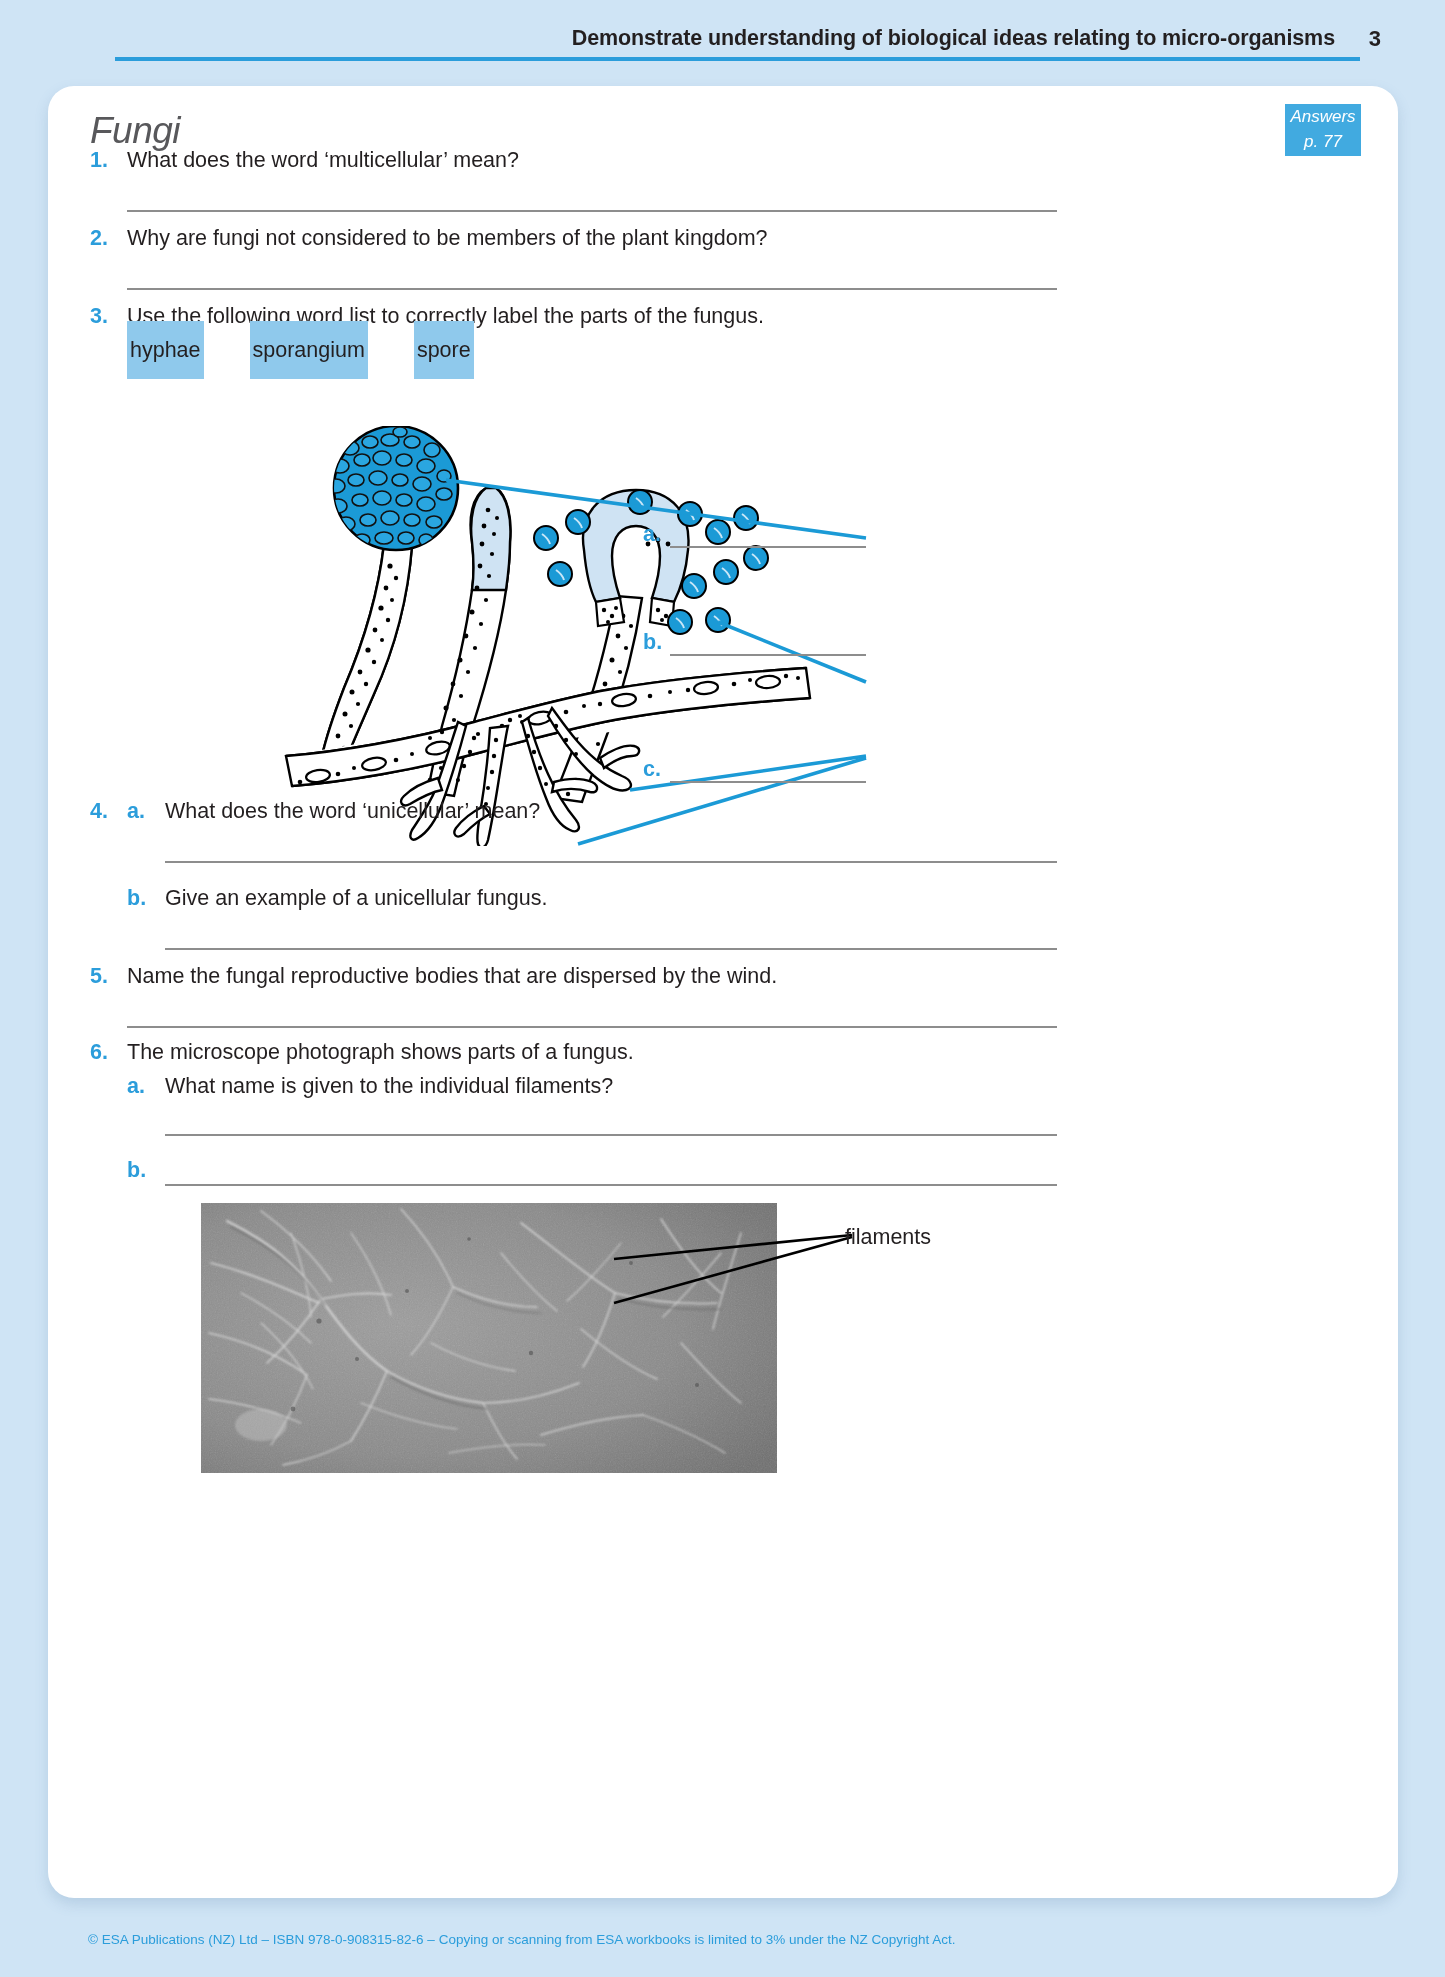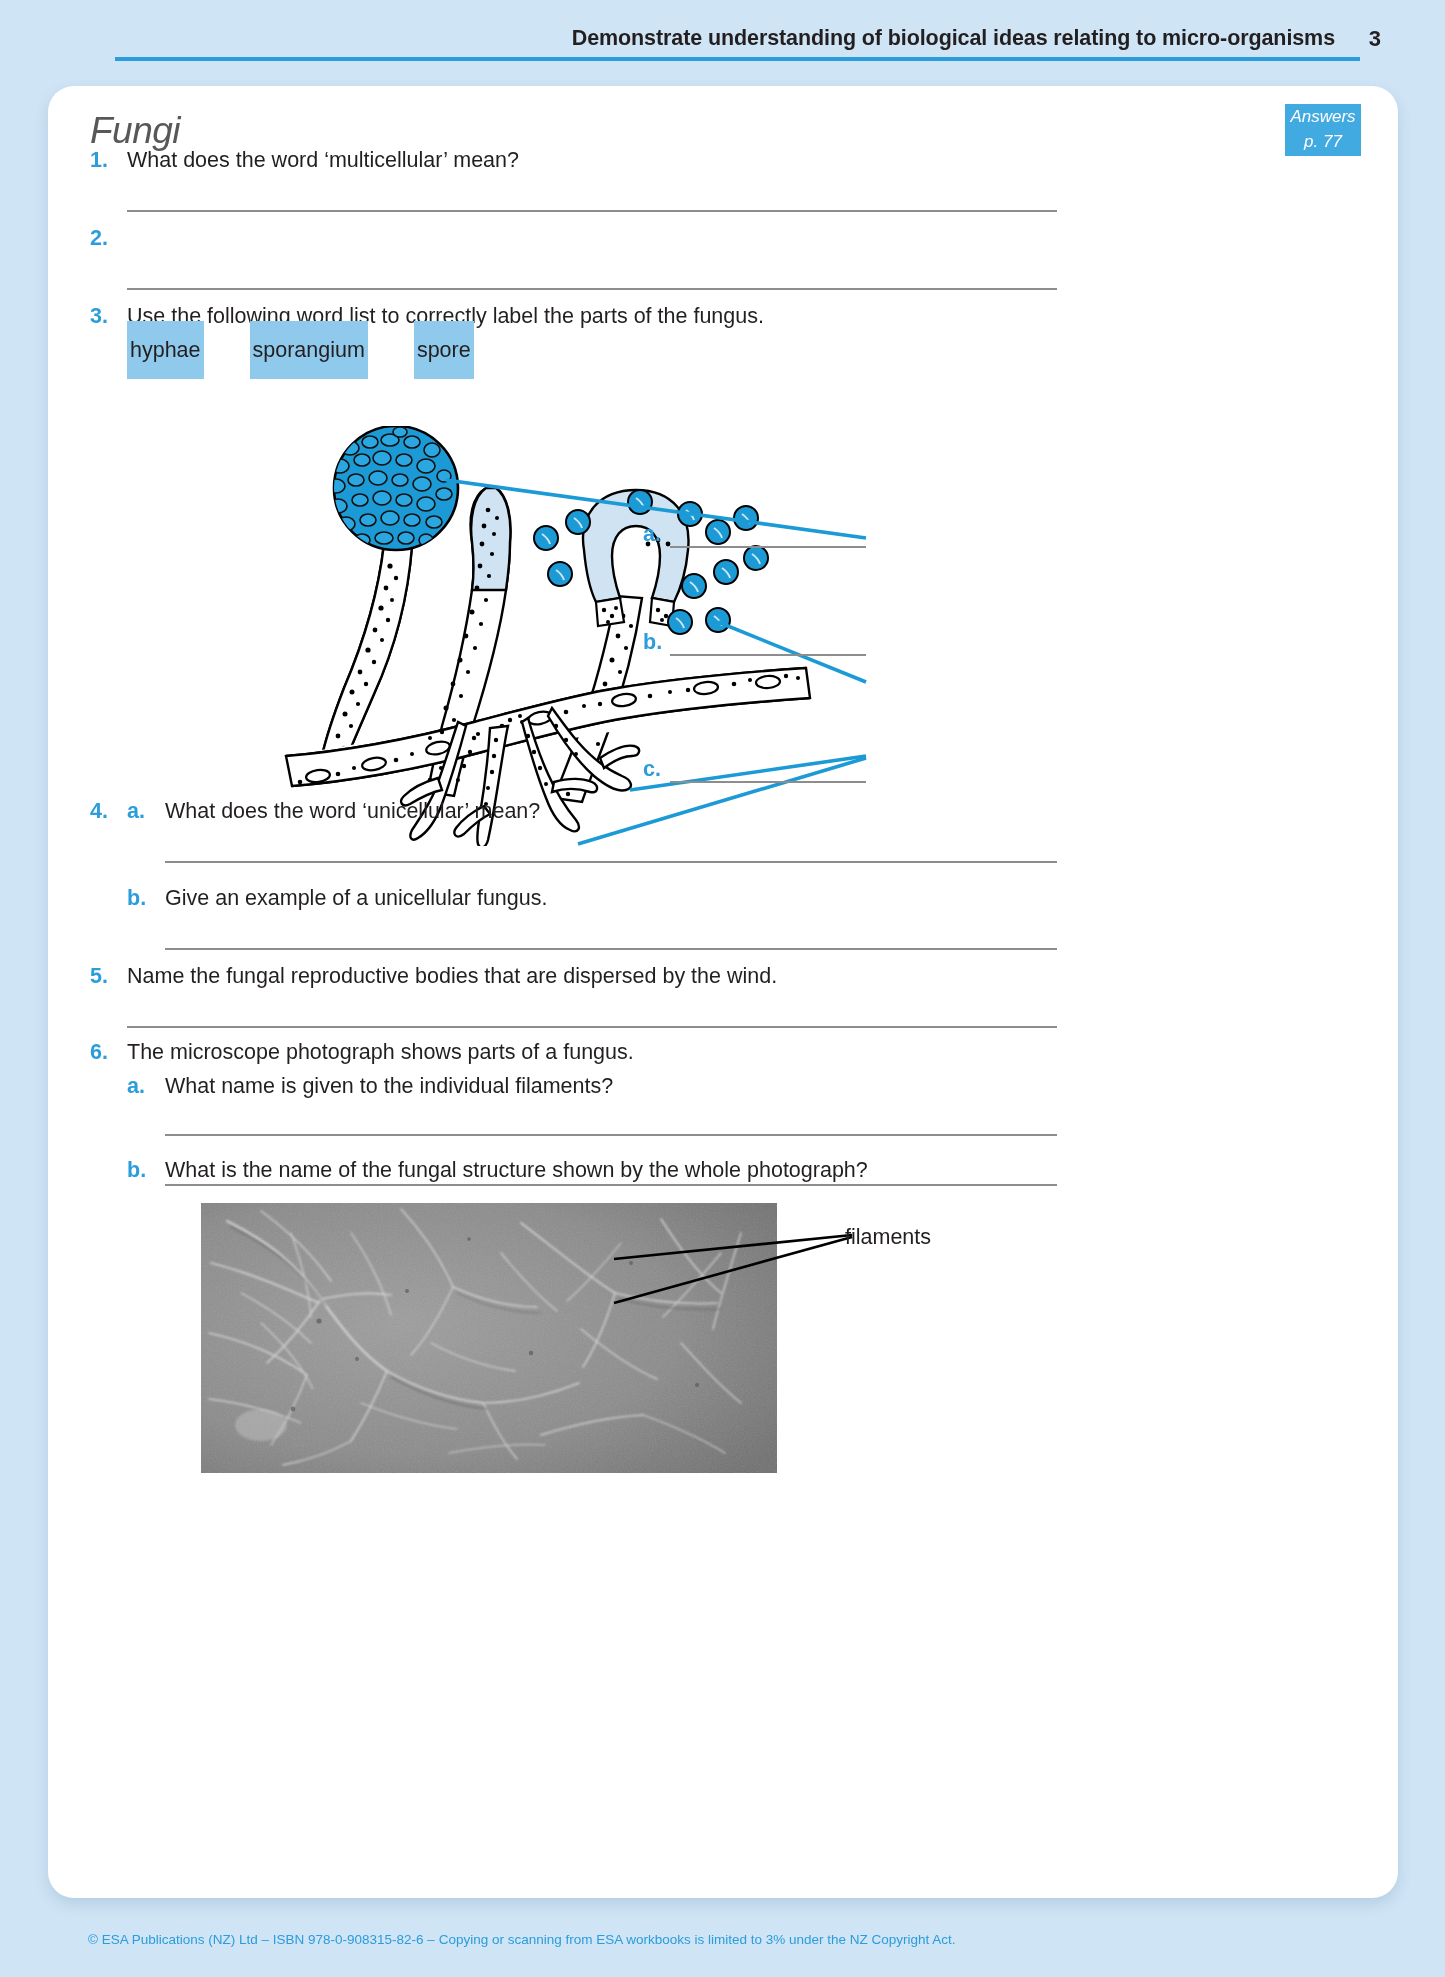--- a/index.html
+++ b/index.html
@@ -197,20 +197,21 @@
     <div>p. 77</div>
   </div>
 
   <div class="section-title">Fungi</div>
 
   <div class="qnum" style="top:62px; left:42px;">1.</div>
   <div class="q" style="top:62px; left:79px;">What does the word ‘multicellular’ mean?</div>
   <div class="answer-rule" style="top:124px; left:79px; width:930px;"></div>
 
   <div class="qnum" style="top:140px; left:42px;">2.</div>
+  <div class="q" style="top:140px; left:79px;">Why are fungi not considered to be members of the plant kingdom?</div>
   <div class="answer-rule" style="top:202px; left:79px; width:930px;"></div>
 
   <div class="qnum" style="top:218px; left:42px;">3.</div>
   <div class="q" style="top:218px; left:79px;">Use the following word list to correctly label the parts of the fungus.</div>
 
   <div class="wordlist" style="top:252px; left:79px;">
     <span>hyphae</span><i class="wl-gap"></i><span>sporangium</span><i class="wl-gap"></i><span>spore</span>
   </div>
 
   <svg class="diagram" viewBox="0 0 830 420">
@@ -501,21 +502,20 @@
   <div class="answer-rule" style="top:940px; left:79px; width:930px;"></div>
 
   <div class="qnum" style="top:954px; left:42px;">6.</div>
   <div class="q" style="top:954px; left:79px;">The microscope photograph shows parts of a fungus.</div>
 
   <div class="qsub" style="top:988px; left:79px;">a.</div>
   <div class="q" style="top:988px; left:117px;">What name is given to the individual filaments?</div>
   <div class="answer-rule" style="top:1048px; left:117px; width:892px;"></div>
 
   <div class="qsub" style="top:1072px; left:79px;">b.</div>
-  <div class="q" style="top:1072px; left:117px;">What is the name of the fungal structure shown by the whole photograph?</div>
   <div class="answer-rule" style="top:1096px; left:117px; width:892px; top:1098px;"></div>
 
   <div class="photo-wrap">
     <div class="photo">
       <svg width="576" height="270" viewBox="0 0 576 270" preserveAspectRatio="none">
         <defs>
           <radialGradient id="bg1" cx="35%" cy="45%" r="80%">
             <stop offset="0%" stop-color="#9d9d9d"></stop>
             <stop offset="60%" stop-color="#8a8a8a"></stop>
             <stop offset="100%" stop-color="#6f6f6f"></stop>

